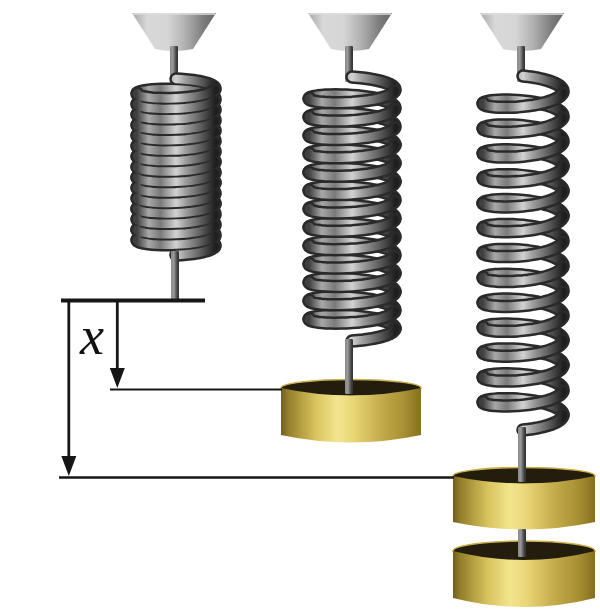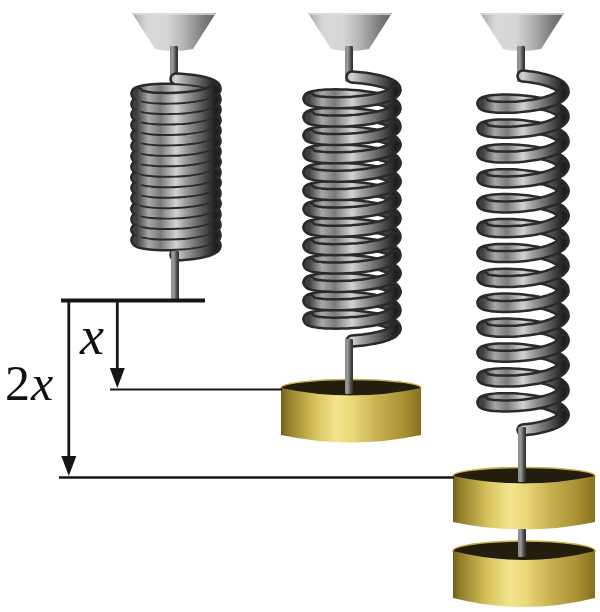--- a/index.html
+++ b/index.html
@@ -117,14 +117,13 @@
         <line x1="61" y1="300.5" x2="205" y2="300.5" stroke="#161616" stroke-width="4"></line>
         <line x1="68.8" y1="300" x2="68.8" y2="460" stroke="#161616" stroke-width="2.8"></line>
         <polygon points="61.3,456 76.3,456 68.8,476" fill="#161616"></polygon>
         <line x1="117.3" y1="300" x2="117.3" y2="371" stroke="#161616" stroke-width="2.8"></line>
         <polygon points="109.8,368 124.8,368 117.3,388" fill="#161616"></polygon>
         <line x1="110" y1="389.5" x2="282" y2="389.5" stroke="#161616" stroke-width="2.2"></line>
         <line x1="59" y1="477.5" x2="454" y2="477.5" stroke="#161616" stroke-width="2.6"></line>
       </g>
     </svg>
   <div class="ext-label" id="label-x">x</div>
-  <div class="ext-label" id="label-2x"><span>2</span><span class="it">x</span></div>
 </div>
 
 </body></html>

